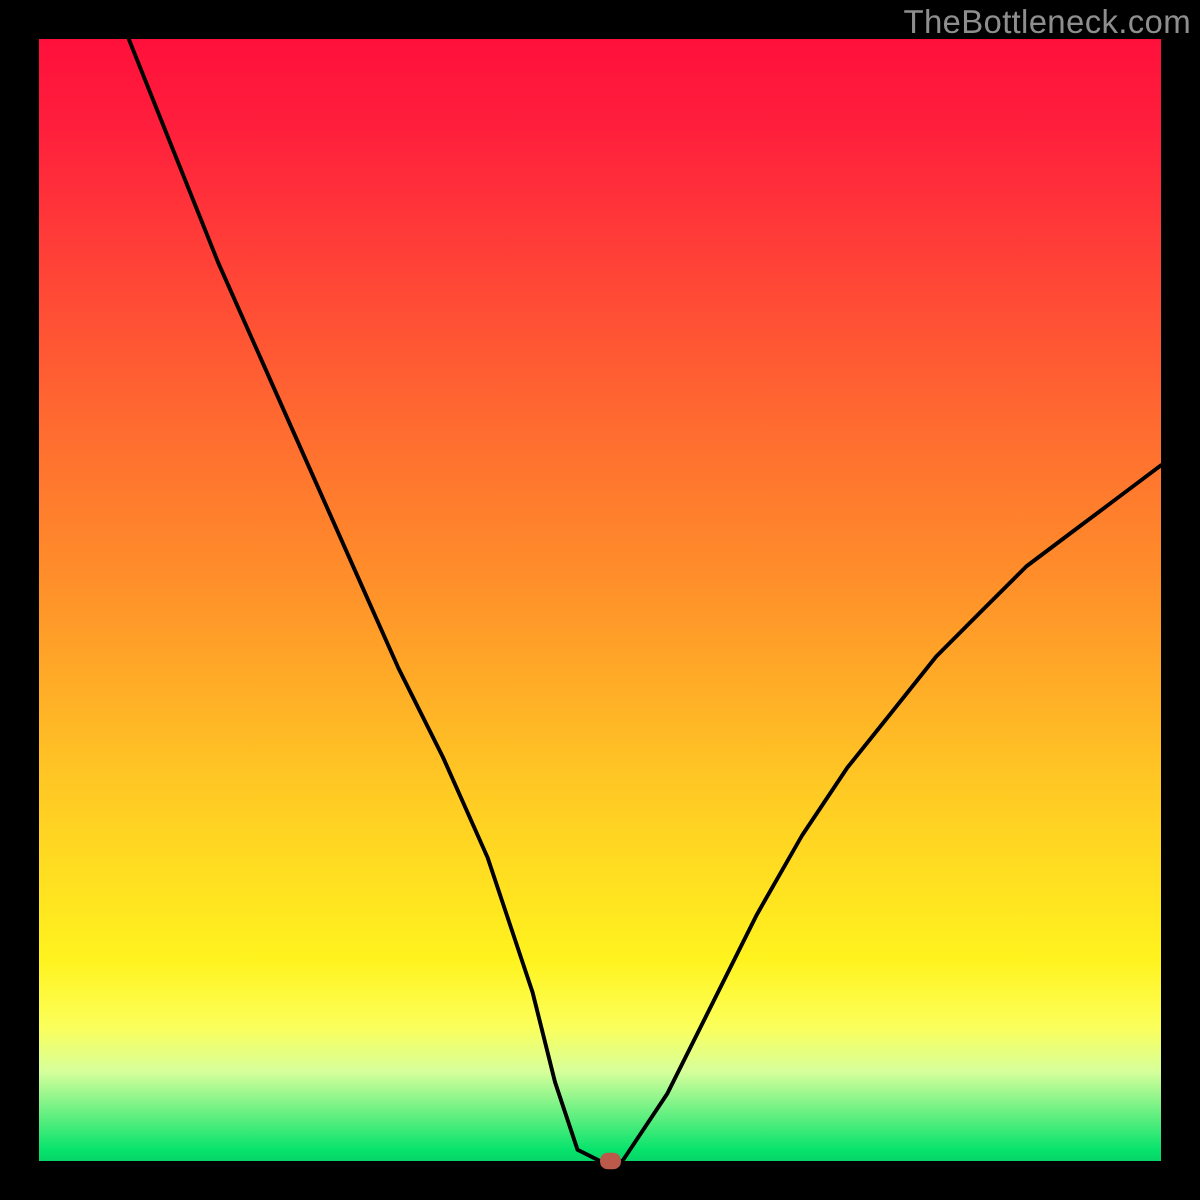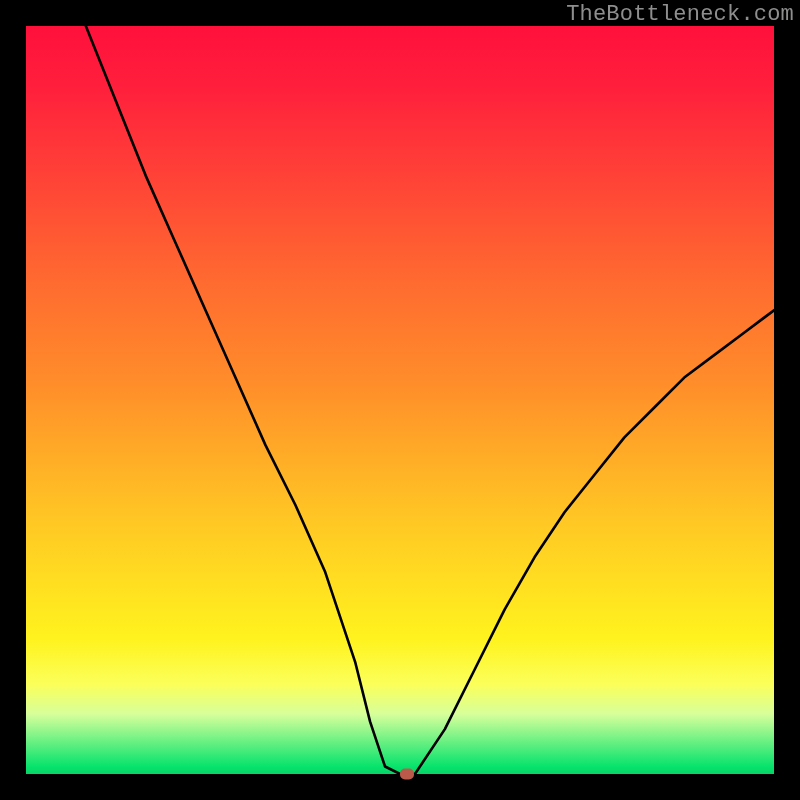--- a/index.html
+++ b/index.html
@@ -41,21 +41,20 @@
   }
   .watermark {
     position: absolute;
     top: 2px;
     right: 6px;
     color: #8e8e8e;
     font-size: 22px;
     letter-spacing: 0.2px;
     font-weight: 500;
     user-select: none;
-    font-family: Liberation Mono, monospace;
   }
   svg.curve {
     position: absolute;
     top: 0; left: 0;
     width: 748px;
     height: 748px;
   }
   .dot {
     position: absolute;
     width: 14px;

